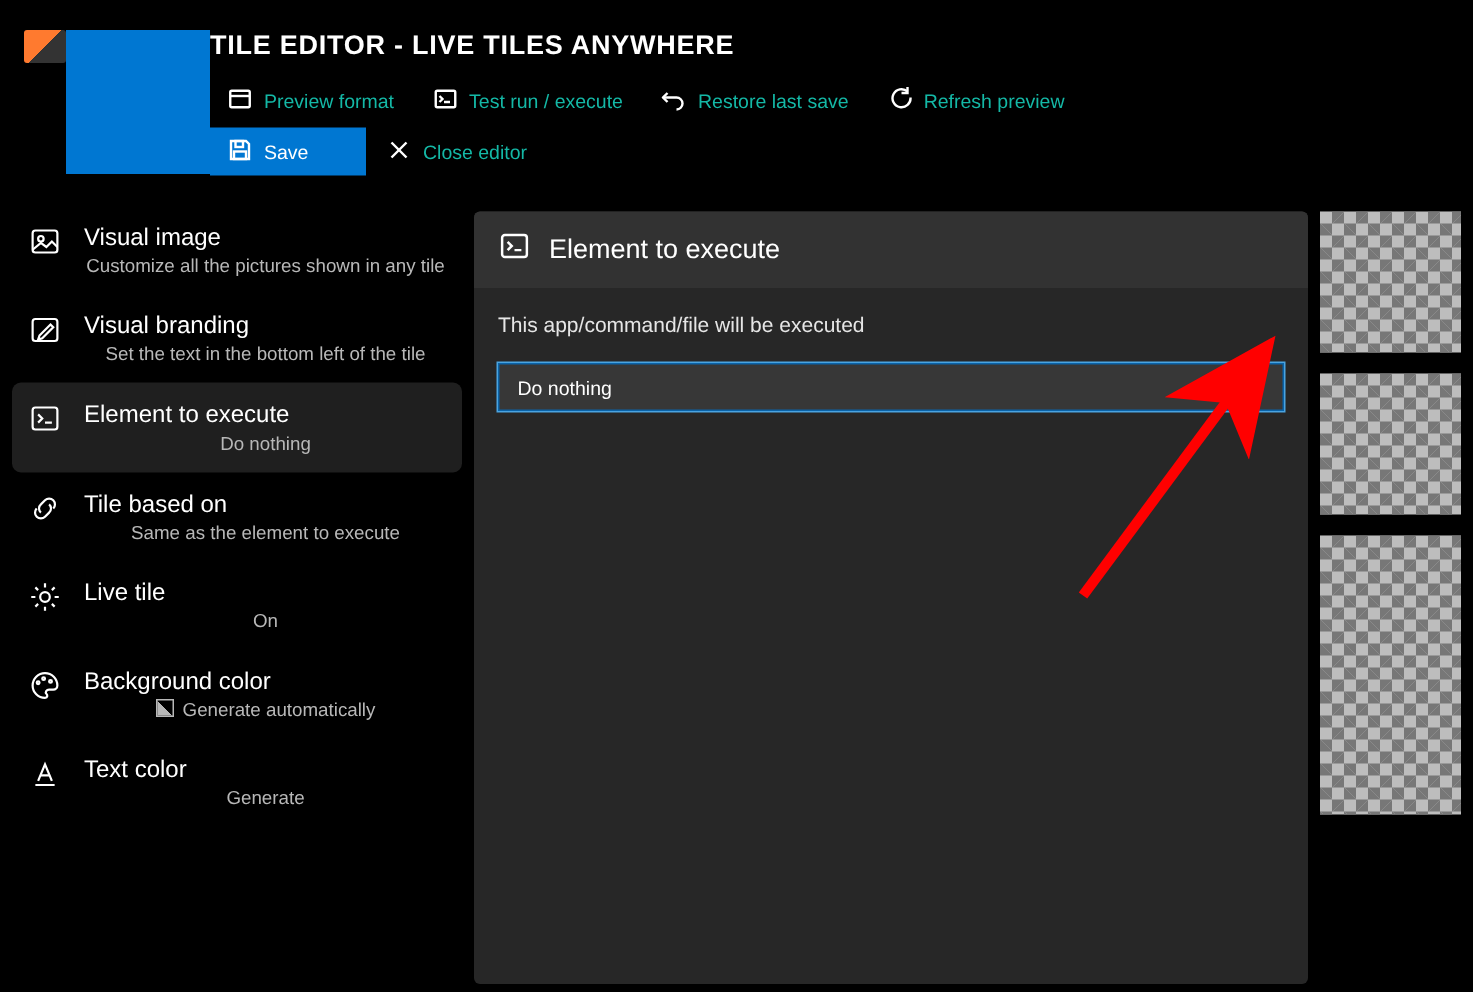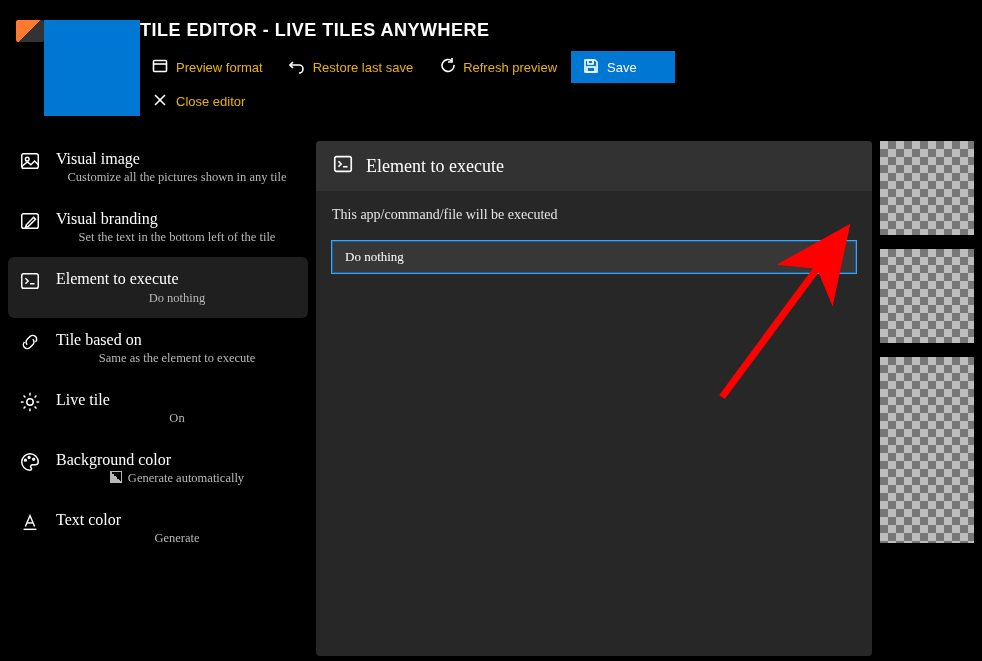--- a/index.html
+++ b/index.html
@@ -43,38 +43,37 @@
     max-width: 620px;
   }
   .tool-btn {
     display: inline-flex;
     align-items: center;
     gap: 8px;
     height: 32px;
     padding: 0 12px;
     background: transparent;
     border: none;
-    color: #eab308;
+    color: #14b8a6;
     font-size: 13px;
     cursor: pointer;
   }
   .tool-btn.save {
     background: #0077d2;
     color: #fff;
     width: 104px;
   }
   .tool-btn svg { width: 16px; height: 16px; stroke: #fff; fill: none; stroke-width: 1.6; }
   .tool-btn.save svg { stroke: #fff; }
   .body-area {
     display: flex;
     padding: 12px 8px 0 8px;
     gap: 8px;
     position: relative;
     height: calc(661px - 130px);
-    font-family: Liberation Serif, serif;
   }
   .sidebar {
     width: 300px;
     flex: 0 0 300px;
     display: flex;
     flex-direction: column;
   }
   .side-item {
     display: flex;
     gap: 14px;
@@ -171,20 +170,28 @@
     <div class="toolbar">
       <button class="tool-btn">
         <span><svg viewBox="0 0 16 16">
               <rect x="1.5" y="2.5" width="13" height="11" rx="1"></rect>
               <line x1="1.5" y1="6" x2="14.5" y2="6"></line>
             </svg></span>
         <span>Preview format</span>
       </button>
       <button class="tool-btn">
         <span><svg viewBox="0 0 16 16">
+              <rect x="1.5" y="2.5" width="13" height="11" rx="1"></rect>
+              <polyline points="4,6 6,8 4,10"></polyline>
+              <line x1="7" y1="10" x2="11" y2="10"></line>
+            </svg></span>
+        <span>Test run / execute</span>
+      </button>
+      <button class="tool-btn">
+        <span><svg viewBox="0 0 16 16">
               <path d="M4 4 L1 7 L4 10"></path>
               <path d="M1 7 H10 a4 4 0 0 1 0 8"></path>
             </svg></span>
         <span>Restore last save</span>
       </button>
       <button class="tool-btn">
         <span><svg viewBox="0 0 16 16">
               <path d="M13 3 a6 6 0 1 0 2 4"></path>
               <polyline points="13,0 13,4 9,4"></polyline>
             </svg></span>

